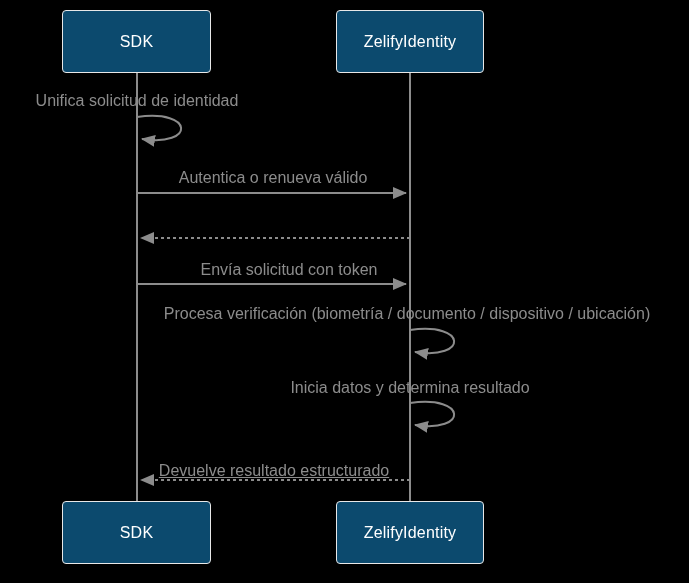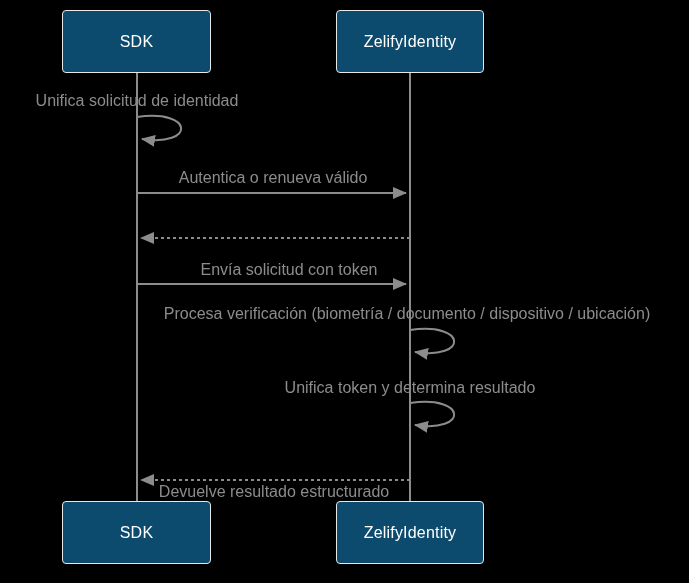--- a/index.html
+++ b/index.html
@@ -101,17 +101,17 @@
 
   <div class="msg-label" style="left:137px; top:93px;">Unifica solicitud de identidad</div>
 
   <div class="msg-label" style="left:273px; top:170px;">Autentica o renueva válido</div>
 
 
   <div class="msg-label" style="left:273px; top:262px;margin-left:16px;">Envía solicitud con token</div>
 
   <div class="msg-label" style="left:407px; top:306px;">Procesa verificación (biometría / documento / dispositivo / ubicación)</div>
 
-  <div class="msg-label" style="left:410px; top:380px;">Unifica token y determina resultado</div>
+  <div class="msg-label" style="left:410px; top:380px;">Inicia datos y determina resultado</div>
 
-  <div class="msg-label" style="left:274px; top:484px;">Devuelve resultado estructurado</div>
+  <div class="msg-label" style="left:274px; top:463px;text-decoration:underline;">Devuelve resultado estructurado</div>
 
 </div>
 
 </body></html>

